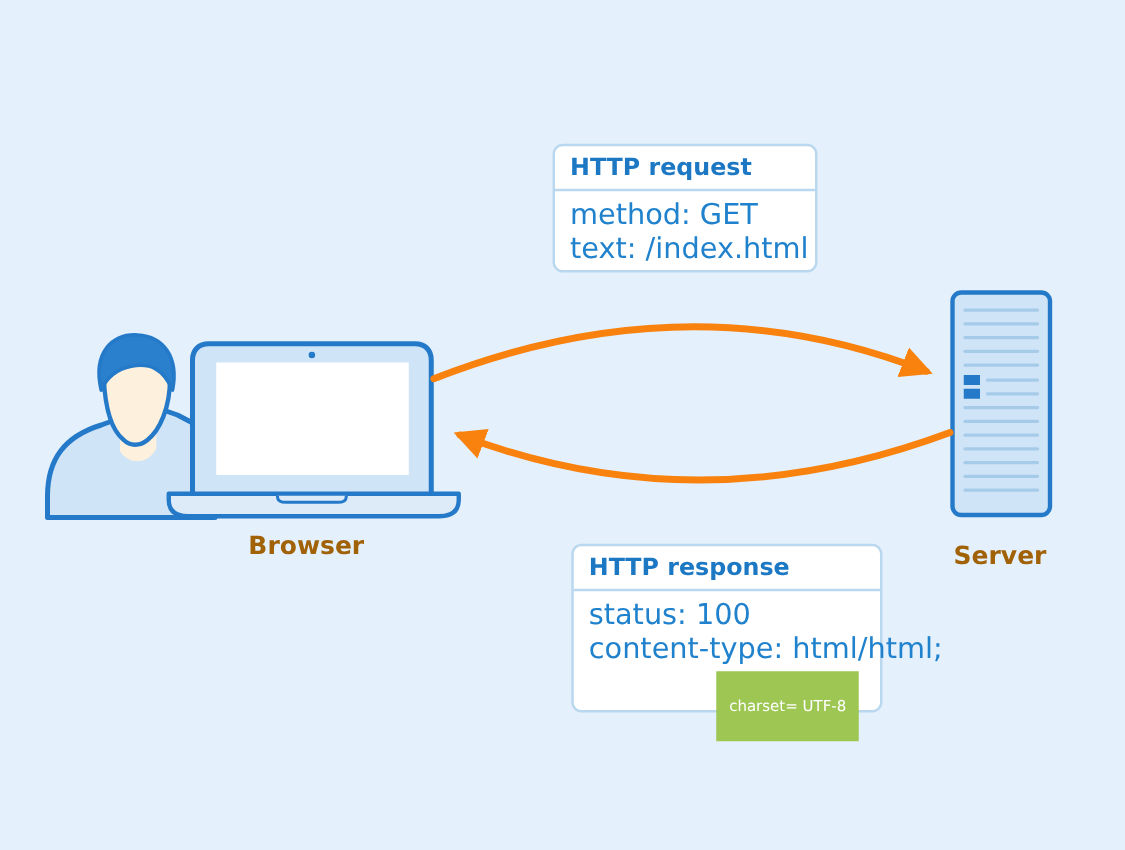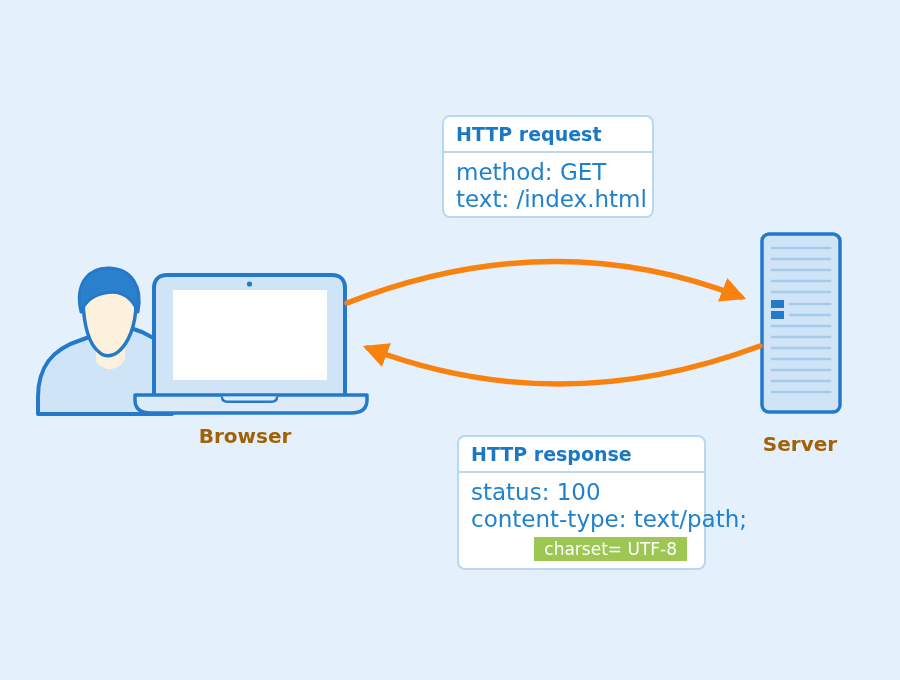--- a/index.html
+++ b/index.html
@@ -50,23 +50,23 @@
   }
   .badge-row {
     text-align: right;
     margin-top: 4px;
     padding-right: 5px;
   }
   .charset-badge {
     display: inline-block;
     background: #9dc653;
     color: #ffffff;
-    font-size: 17px;
+    font-size: 12px;
     line-height: 24px;
-    padding: 0 10px;
+    padding: 16px 10px;
     white-space: nowrap;
   }
   #request-box  { left: 442px; top: 115px; width: 212px; height: 103px; }
   #response-box { left: 424px; top: 435px; width: 249px; height: 135px; margin-left: 33px; }
   .node-label {
     position: absolute;
     width: 160px;
     text-align: center;
     font-size: 20px;
     font-weight: bold;
@@ -144,21 +144,21 @@
     <div class="box-body">
       <div class="box-line">method: GET</div>
       <div class="box-line">text: /index.html</div>
     </div>
   </div>
 
   <div class="info-box" id="response-box">
     <div class="box-title">HTTP response</div>
     <div class="box-body">
       <div class="box-line">status: 100</div>
-      <div class="box-line">content-type: text/path;</div>
+      <div class="box-line">content-type: html/html;</div>
       <div class="badge-row">
         <span class="charset-badge">charset= UTF-8</span>
       </div>
     </div>
   </div>
 
   <div class="node-label" id="browser-label">Browser</div>
   <div class="node-label" id="server-label">Server</div>
 
 </div>

